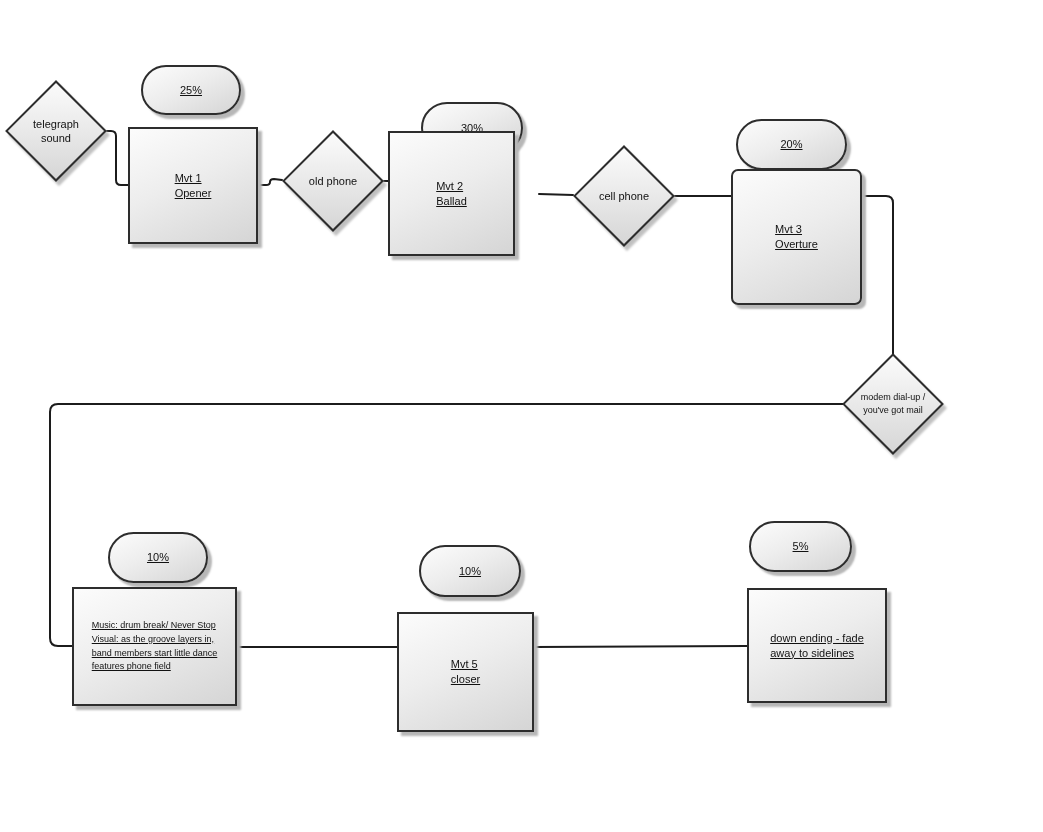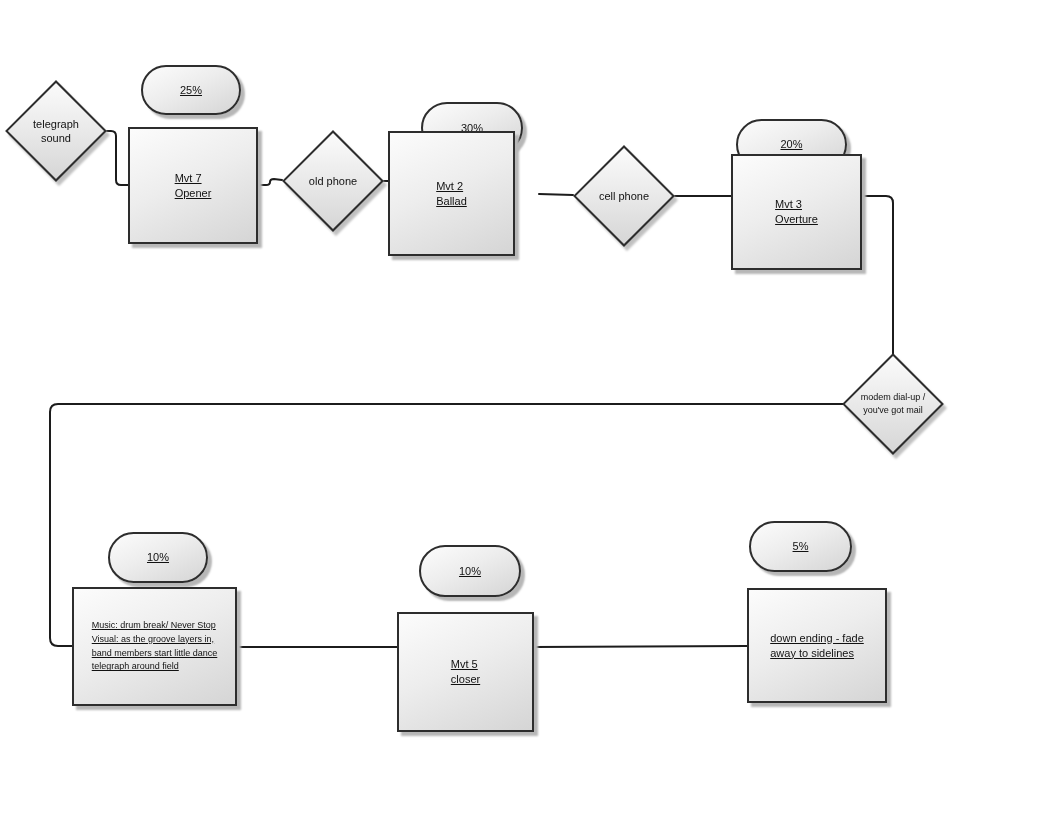--- a/index.html
+++ b/index.html
@@ -100,39 +100,39 @@
 
   <div class="pill" style="left:419px;top:545px;width:102px;height:52px;">
     <div class="nlabel">10%</div>
   </div>
 
   <div class="pill" style="left:749px;top:521px;width:103px;height:51px;">
     <div class="nlabel">5%</div>
   </div>
 
   <div class="rect" style="left:128px;top:127px;width:130px;height:117px;">
-    <div class="nlabel">Mvt 7
+    <div class="nlabel">Mvt 1
 Opener</div>
   </div>
 
   <div class="rect" style="left:388px;top:131px;width:127px;height:125px;">
     <div class="nlabel">Mvt 2
 Ballad</div>
   </div>
 
-  <div class="rect" style="left:731px;top:154px;width:131px;height:116px;">
+  <div class="rect" style="left:731px;top:169px;width:131px;height:136px;border-radius:7px;">
     <div class="nlabel">Mvt 3
 Overture</div>
   </div>
 
   <div class="rect small" style="left:72px;top:587px;width:165px;height:119px;">
     <div class="nlabel">Music: drum break/ Never Stop
 Visual: as the groove layers in,
 band members start little dance
-telegraph around field</div>
+features phone field</div>
   </div>
 
   <div class="rect" style="left:397px;top:612px;width:137px;height:120px;">
     <div class="nlabel">Mvt 5
 closer</div>
   </div>
 
   <div class="rect" style="left:747px;top:588px;width:140px;height:115px;">
     <div class="nlabel">down ending - fade
 away to sidelines</div>

